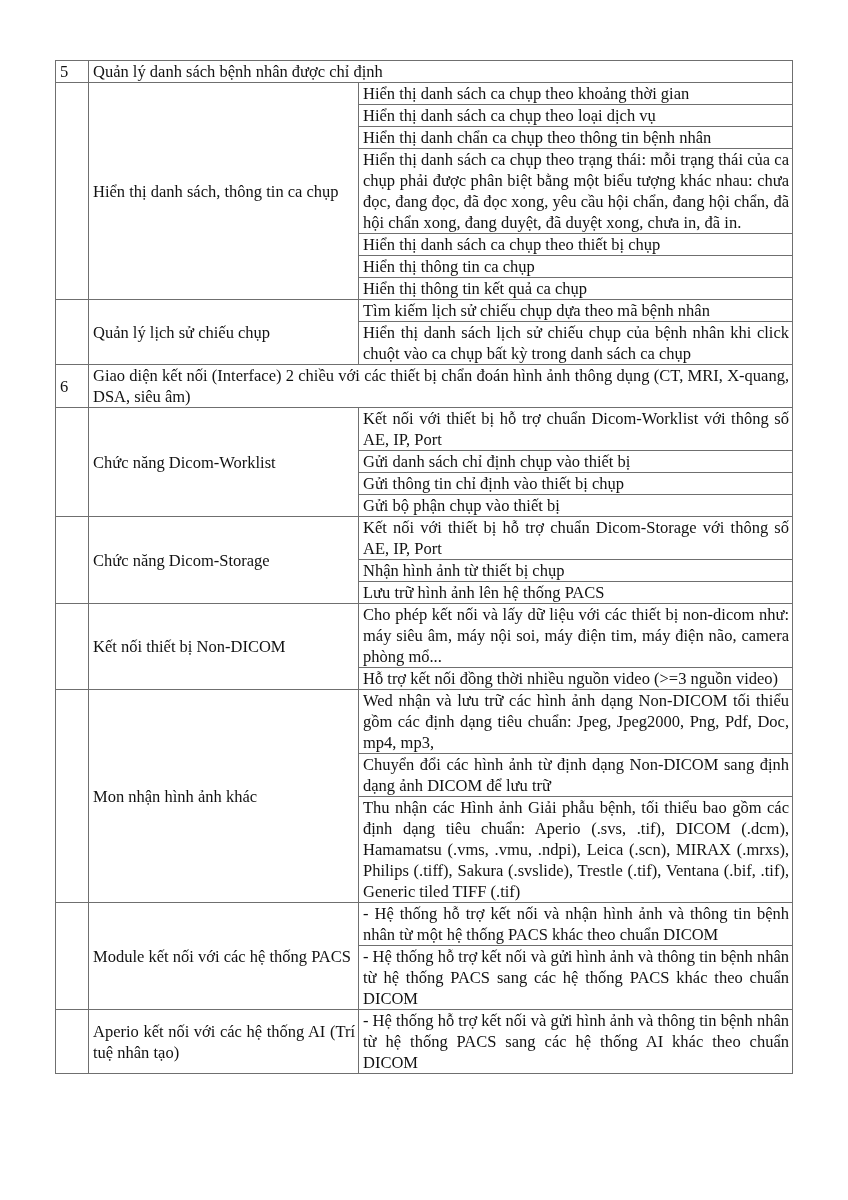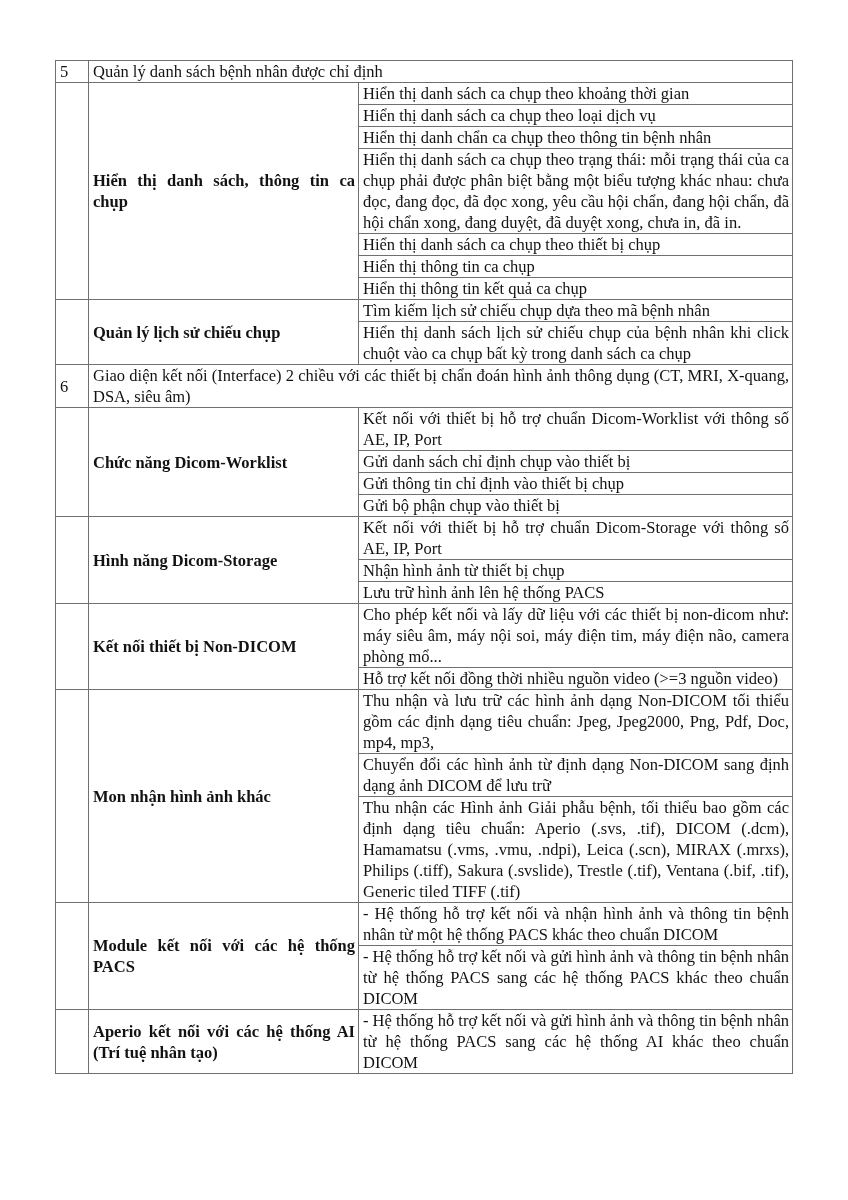--- a/index.html
+++ b/index.html
@@ -38,21 +38,20 @@
     padding-left: 4px;
   }
   td.c-section {
     text-align: justify;
     text-justify: inter-word;
   }
   td.c-label {
     text-align: justify;
     text-justify: inter-word;
     vertical-align: middle;
-    font-weight: bold;
   }
   td.c-item {
     text-align: justify;
     text-justify: inter-word;
     vertical-align: middle;
   }
 </style>
 </head>
 <body>
 
@@ -112,41 +111,41 @@
           <td class="c-item">Gửi danh sách chỉ định chụp vào thiết bị</td>
         </tr>
         <tr>
           <td class="c-item">Gửi thông tin chỉ định vào thiết bị chụp</td>
         </tr>
         <tr>
           <td class="c-item">Gửi bộ phận chụp vào thiết bị</td>
         </tr>
         <tr>
           <td class="c-num" rowspan="3"></td>
-          <td class="c-label" rowspan="3">Hình năng Dicom-Storage</td>
+          <td class="c-label" rowspan="3">Chức năng Dicom-Storage</td>
           <td class="c-item">Kết nối với thiết bị hỗ trợ chuẩn Dicom-Storage với thông số AE, IP, Port</td>
         </tr>
         <tr>
           <td class="c-item">Nhận hình ảnh từ thiết bị chụp</td>
         </tr>
         <tr>
           <td class="c-item">Lưu trữ hình ảnh lên hệ thống PACS</td>
         </tr>
         <tr>
           <td class="c-num" rowspan="2"></td>
           <td class="c-label" rowspan="2">Kết nối thiết bị Non-DICOM</td>
           <td class="c-item">Cho phép kết nối và lấy dữ liệu với các thiết bị non-dicom như: máy siêu âm, máy nội soi, máy điện tim, máy điện não, camera phòng mổ...</td>
         </tr>
         <tr>
           <td class="c-item">Hỗ trợ kết nối đồng thời nhiều nguồn video (&gt;=3 nguồn video)</td>
         </tr>
         <tr>
           <td class="c-num" rowspan="3"></td>
           <td class="c-label" rowspan="3">Mon nhận hình ảnh khác</td>
-          <td class="c-item">Thu nhận và lưu trữ các hình ảnh dạng Non-DICOM tối thiểu gồm các định dạng tiêu chuẩn: Jpeg, Jpeg2000, Png, Pdf, Doc, mp4, mp3,</td>
+          <td class="c-item">Wed nhận và lưu trữ các hình ảnh dạng Non-DICOM tối thiểu gồm các định dạng tiêu chuẩn: Jpeg, Jpeg2000, Png, Pdf, Doc, mp4, mp3,</td>
         </tr>
         <tr>
           <td class="c-item">Chuyển đổi các hình ảnh từ định dạng Non-DICOM sang định dạng ảnh DICOM để lưu trữ</td>
         </tr>
         <tr>
           <td class="c-item">Thu nhận các Hình ảnh Giải phẫu bệnh, tối thiểu bao gồm các định dạng tiêu chuẩn: Aperio (.svs, .tif), DICOM (.dcm), Hamamatsu (.vms, .vmu, .ndpi), Leica (.scn), MIRAX (.mrxs), Philips (.tiff), Sakura (.svslide), Trestle (.tif), Ventana (.bif, .tif), Generic tiled TIFF (.tif)</td>
         </tr>
         <tr>
           <td class="c-num" rowspan="2"></td>
           <td class="c-label" rowspan="2">Module kết nối với các hệ thống PACS</td>

